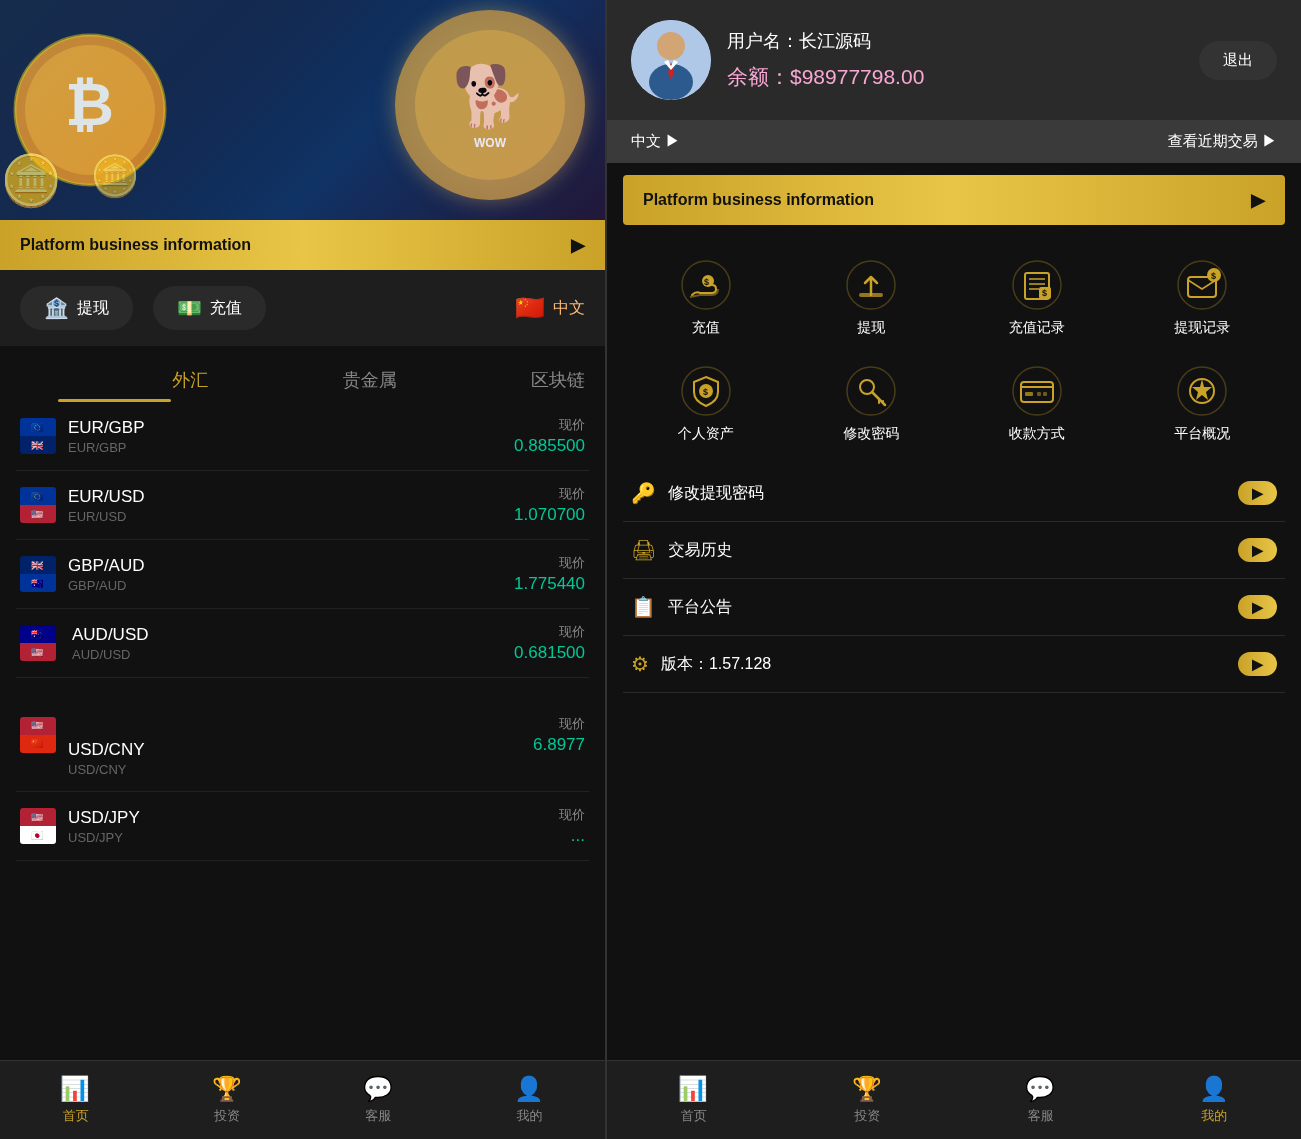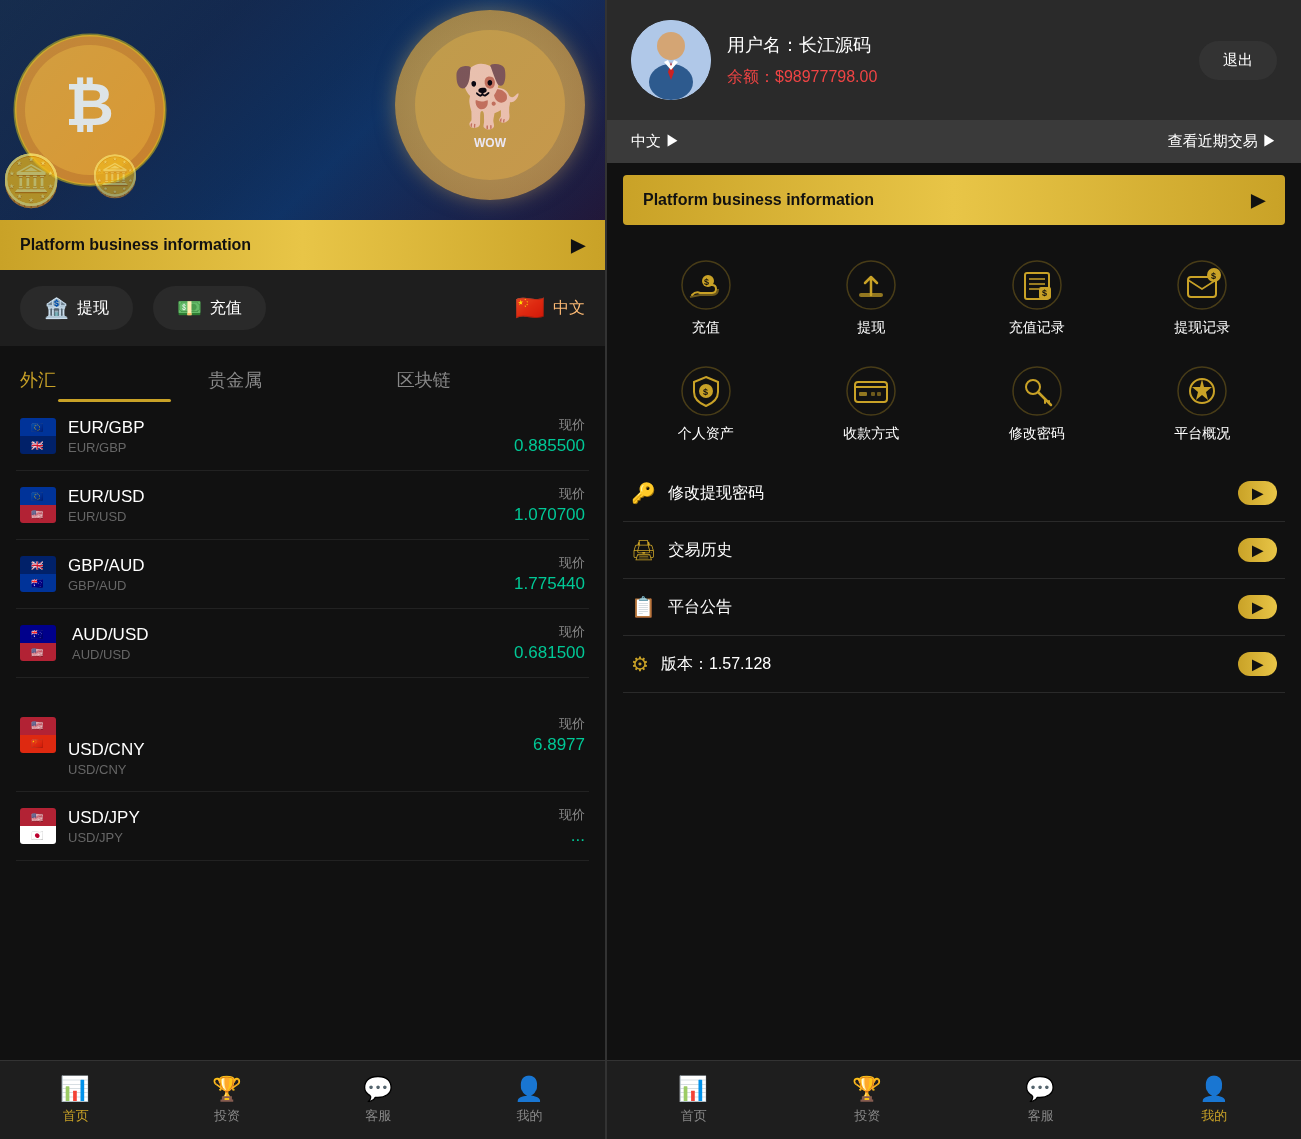--- a/index.html
+++ b/index.html
@@ -100,21 +100,21 @@
     .tabs-row {
       background: #111;
       display: flex;
       padding: 12px 20px 0;
       gap: 0;
       flex-shrink: 0;
     }
 
     .tab-item {
       flex: 1;
-      text-align: left;
+      text-align: right;
       padding: 10px 0;
       font-size: 18px;
       color: #888;
       cursor: pointer;
       position: relative;
     }
 
     .tab-item.active {
       color: #c9a227;
     }
@@ -257,22 +257,22 @@
       flex: 1;
     }
 
     .username-row {
       font-size: 18px;
       color: #fff;
       margin-bottom: 10px;
     }
 
     .balance-row {
-      font-size: 16px;
-      color: #ef4444;
+      font-size: 21px;
+      color: #f9a8d4;
     }
 
     .logout-btn {
       background: #333;
       border: none;
       border-radius: 24px;
       padding: 10px 24px;
       color: #fff;
       font-size: 15px;
       cursor: pointer;
@@ -721,49 +721,49 @@
         </svg>
       </div>
       <span class="grid-label">个人资产</span>
     </div>
 
     <div class="icon-grid-item">
       <div class="grid-icon">
         <svg viewBox="0 0 52 52" width="52" height="52">
           <circle cx="26" cy="26" r="24" fill="none" stroke="#c9a227" stroke-width="1.5" opacity="0.3"></circle>
 
+          <circle cx="22" cy="22" r="7" fill="none" stroke="#c9a227" stroke-width="2"></circle>
+          <line x1="27" y1="27" x2="40" y2="40" stroke="#c9a227" stroke-width="2.5" stroke-linecap="round"></line>
+          <line x1="34" y1="34" x2="34" y2="38" stroke="#c9a227" stroke-width="2" stroke-linecap="round"></line>
+          <line x1="38" y1="38" x2="38" y2="36" stroke="#c9a227" stroke-width="2" stroke-linecap="round"></line>
+        </svg>
+      </div>
+      <span class="grid-label">修改密码</span>
+    </div>
+
+    <div class="icon-grid-item">
+      <div class="grid-icon">
+        <svg viewBox="0 0 52 52" width="52" height="52">
+          <circle cx="26" cy="26" r="24" fill="none" stroke="#c9a227" stroke-width="1.5" opacity="0.3"></circle>
+
           <rect x="10" y="17" width="32" height="20" rx="3" fill="none" stroke="#c9a227" stroke-width="2"></rect>
           <line x1="10" y1="22" x2="42" y2="22" stroke="#c9a227" stroke-width="2"></line>
           <rect x="14" y="27" width="8" height="4" rx="1" fill="#c9a227" opacity="0.7"></rect>
           <rect x="26" y="27" width="4" height="4" rx="1" fill="#c9a227" opacity="0.5"></rect>
           <rect x="32" y="27" width="4" height="4" rx="1" fill="#c9a227" opacity="0.5"></rect>
         </svg>
       </div>
       <span class="grid-label">收款方式</span>
     </div>
 
     <div class="icon-grid-item">
       <div class="grid-icon">
         <svg viewBox="0 0 52 52" width="52" height="52">
           <circle cx="26" cy="26" r="24" fill="none" stroke="#c9a227" stroke-width="1.5" opacity="0.3"></circle>
 
-          <circle cx="22" cy="22" r="7" fill="none" stroke="#c9a227" stroke-width="2"></circle>
-          <line x1="27" y1="27" x2="40" y2="40" stroke="#c9a227" stroke-width="2.5" stroke-linecap="round"></line>
-          <line x1="34" y1="34" x2="34" y2="38" stroke="#c9a227" stroke-width="2" stroke-linecap="round"></line>
-          <line x1="38" y1="38" x2="38" y2="36" stroke="#c9a227" stroke-width="2" stroke-linecap="round"></line>
-        </svg>
-      </div>
-      <span class="grid-label">修改密码</span>
-    </div>
-
-    <div class="icon-grid-item">
-      <div class="grid-icon">
-        <svg viewBox="0 0 52 52" width="52" height="52">
-          <circle cx="26" cy="26" r="24" fill="none" stroke="#c9a227" stroke-width="1.5" opacity="0.3"></circle>
-
           <circle cx="26" cy="26" r="12" fill="none" stroke="#c9a227" stroke-width="2"></circle>
           <path d="M26 14 L28 22 L36 22 L30 27 L32 35 L26 30 L20 35 L22 27 L16 22 L24 22 Z" fill="#c9a227"></path>
         </svg>
       </div>
       <span class="grid-label">平台概况</span>
     </div>
 
   </div>
 
   <div class="menu-list">

